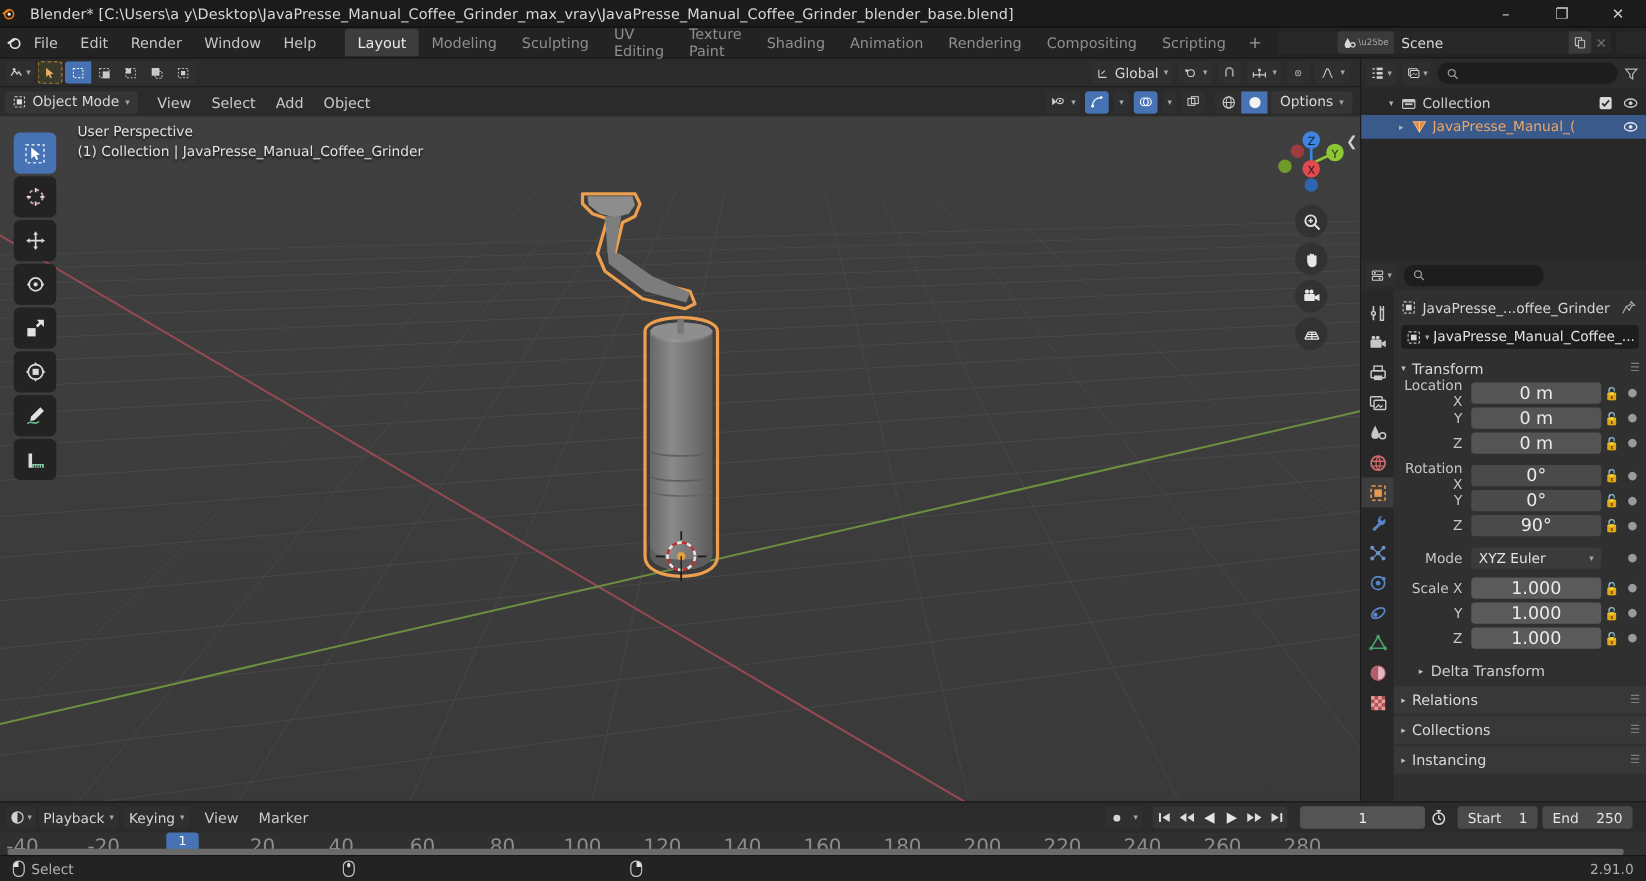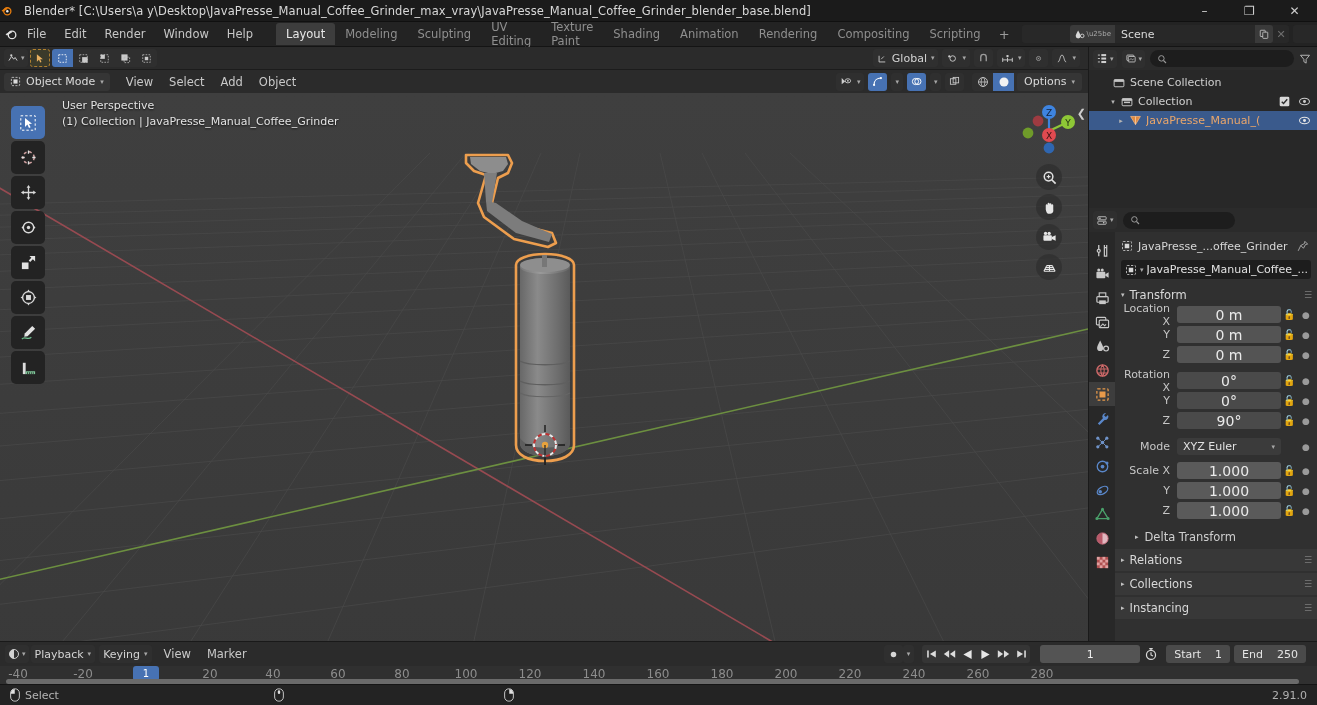--- a/index.html
+++ b/index.html
@@ -152,21 +152,21 @@
              border-top:1px solid #191919; }
   #tlhead{ height:24px; display:flex; align-items:center; padding:0 5px; }
   .tlplay{ display:flex; background:#353535; border-radius:3px; overflow:hidden; margin-left:4px;}
   .tlplay .p{ width:18px; height:18px; display:flex; align-items:center; justify-content:center;
               color:#dcdcdc; font-size:9px; }
   .numfield{ height:18px; background:#545454; border-radius:3px; display:flex; align-items:center;
              justify-content:center; color:#eee; font-size:11px; }
   .startend{ height:18px; background:#4a4a4a; border-radius:3px; display:flex; align-items:center;
              padding:0 8px; gap:14px; color:#e4e4e4; font-size:11px; margin-left:4px; }
   #tlruler{ position:relative; height:19px; background:#303030; }
-  .tick{ position:absolute; top:1px; color:#8d8d8d; font-size:12px; transform:translateX(-50%); }
+  .tick{ position:absolute; top:1px; color:#8d8d8d; font-size:16px; transform:translateX(-50%); }
   .tlbar{ position:absolute; left:6px; right:18px; bottom:1px; height:5px; background:#6a6a6a;
           border-radius:3px; }
   .phandle{ position:absolute; top:0px; width:26px; height:15px; background:#4772b3;
             border-radius:3px; color:#fff; font-size:10px; display:flex; align-items:center;
             justify-content:center; transform:translateX(-50%); }
   .pline{ position:absolute; width:1px; top:15px; bottom:0; background:#4772b3; }
 
   
   #status{ position:absolute; bottom:0; left:0; right:0; height:21px; background:#232323;
            display:flex; align-items:center; padding:0 10px; border-top:1px solid #151515; }
@@ -652,31 +652,20 @@
           <span title=""></span>
         </div>
         <div style="width:16px;display:flex;justify-content:center;">
           <svg width="12" height="12" viewBox="0 0 16 16">
               <path d="M2 3 L14 3 L9.5 8.5 L9.5 13.5 L6.5 11.5 L6.5 8.5 Z" fill="none" stroke="#b6b6b6" stroke-width="1.3"></path>
             </svg>
         </div>
       </div>
       <div class="olist">
         <div class="orow">
-          <div style="width:10px"></div>
-          <div class="otri"></div>
-          <div class="oicon">
-            <svg width="12" height="12" viewBox="0 0 16 16">
-                <rect x="1.5" y="3.5" width="13" height="9.5" rx="1.2" fill="none" stroke="#c6c6c6" stroke-width="1.3"></rect>
-                <rect x="1.5" y="3.5" width="13" height="3" fill="#c6c6c6"></rect>
-              </svg>
-          </div>
-          <div class="olabel">Scene Collection</div>
-        </div>
-        <div class="orow">
           <div style="width:18px"></div>
           <div class="otri">▾</div>
           <div class="oicon">
             <svg width="12" height="12" viewBox="0 0 16 16">
                 <rect x="1.5" y="3.5" width="13" height="9.5" rx="1.2" fill="none" stroke="#c6c6c6" stroke-width="1.3"></rect>
                 <rect x="1.5" y="3.5" width="13" height="3" fill="#c6c6c6"></rect>
                 <rect x="4" y="7.5" width="8" height="2" fill="#c6c6c6"></rect>
               </svg>
           </div>
           <div class="olabel">Collection</div>

